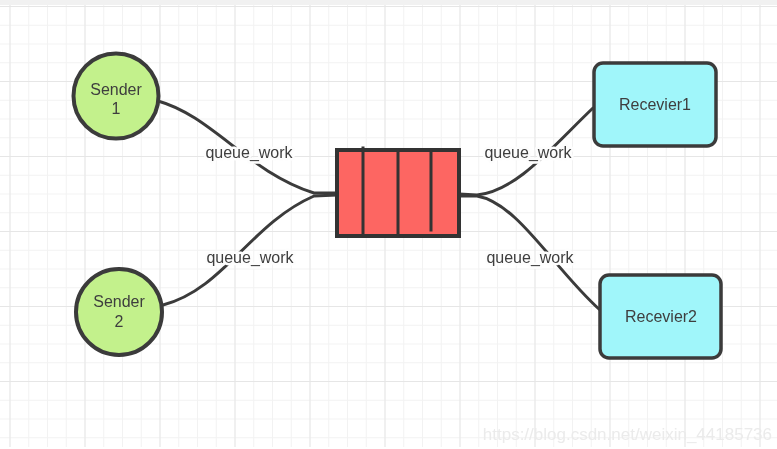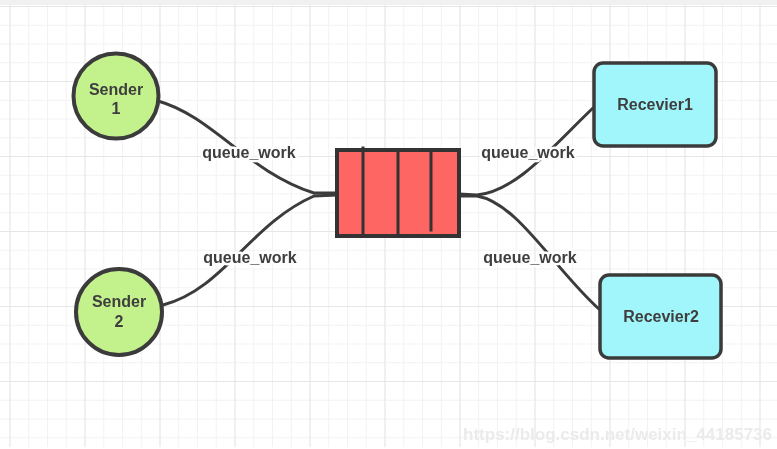--- a/index.html
+++ b/index.html
@@ -9,21 +9,20 @@
     overflow:hidden;
     background-color:#ffffff;
     background-image:
       linear-gradient(to right, #e6e6e6 1px, transparent 1px),
       linear-gradient(to bottom, #e6e6e6 1px, transparent 1px),
       linear-gradient(to right, #f2f2f2 1px, transparent 1px),
       linear-gradient(to bottom, #f2f2f2 1px, transparent 1px);
     background-size:75px 75px,75px 75px,18.75px 18.75px,18.75px 18.75px;
     background-position:9.5px 6px,9.5px 6px,9.5px 6px,9.5px 6px;
     font-family:"Liberation Sans",sans-serif;
-    font-weight:bold;
   }
   .canvas::before{
     content:"";
     position:absolute;left:0;top:0;width:777px;height:5px;
     background:#f1f1f1;
   }
   svg{position:absolute;left:0;top:0;}
   .edge{fill:none;stroke:#3b3b3b;stroke-width:3;stroke-linecap:round;}
   .node-stroke{stroke:#3b3b3b;}
   .queue-stroke{stroke:#333333;}

